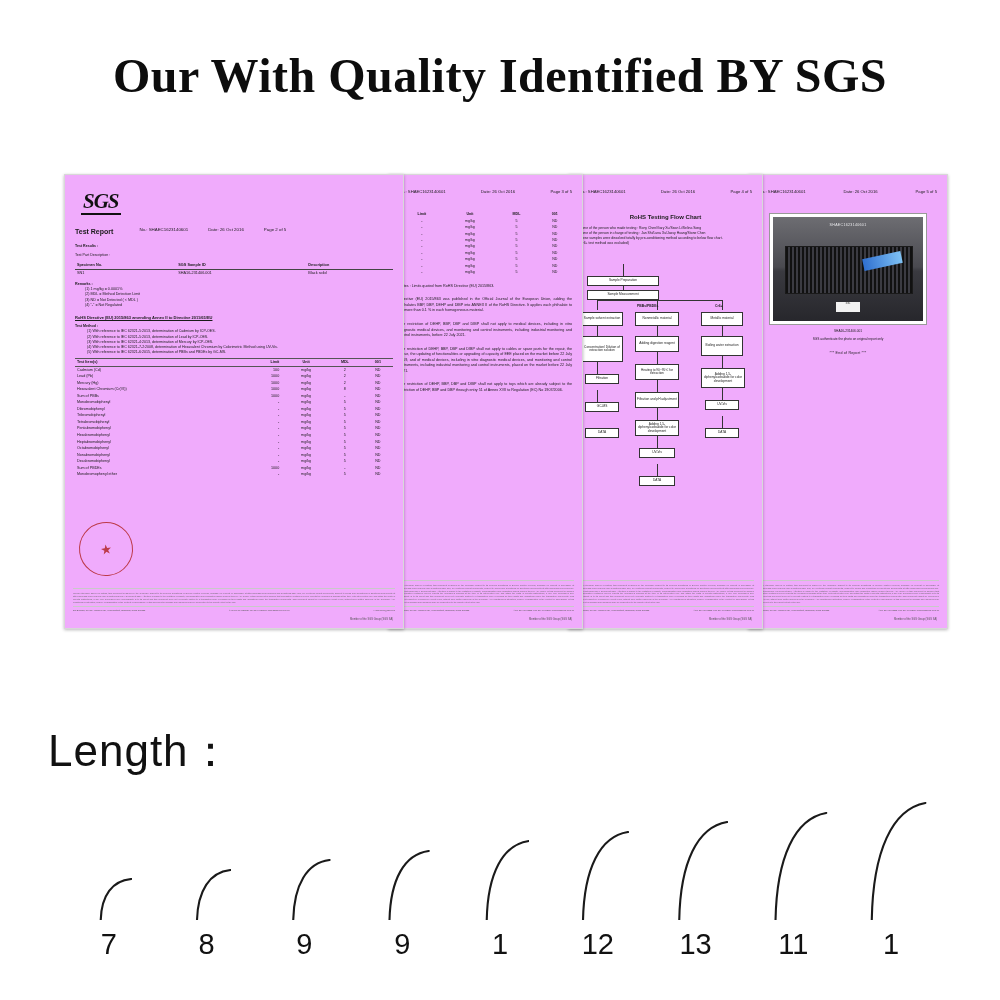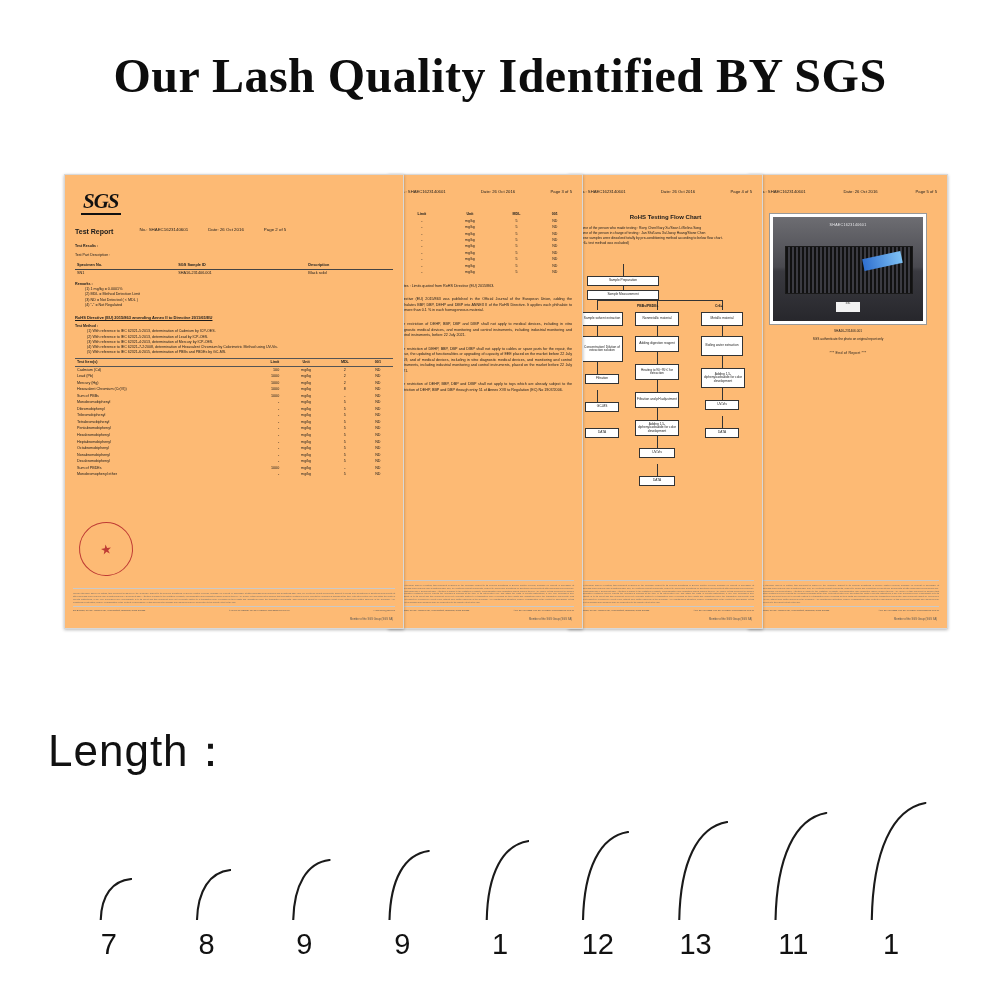--- a/index.html
+++ b/index.html
@@ -16,21 +16,21 @@
     font-family:"Liberation Serif", serif;
     font-weight:bold;font-size:48px;letter-spacing:.5px;color:#0d0d0d;
     white-space:nowrap;
   }
 
   
   .certs{
     position:absolute;left:58px;top:160px;width:900px;height:480px;
   }
   .cert{
-    position:absolute;top:0;background:#fdba74;
+    position:absolute;top:0;background:#f0abfc;
     border:1px solid #d8d8d8;
     box-shadow:0 1px 3px rgba(0,0,0,.28);
     overflow:hidden;
     font-size:3.6px;line-height:1.45;color:#1a1a1a;
     padding:14px 10px 8px 10px;
     box-sizing:border-box;
   }
   .cert.c1{left:6px;  top:14px; width:340px;height:455px;z-index:5;}
   .cert.c2{left:330px;top:14px; width:195px;height:455px;z-index:4;}
   .cert.c3{left:510px;top:14px; width:195px;height:455px;z-index:3;}
@@ -155,21 +155,21 @@
     position:absolute;top:0;text-align:center;
     font-family:"Liberation Sans", sans-serif;
     font-size:29px;color:#111;
   }
 </style>
 </head>
 <body>
 
 <div class="page">
 
-  <div class="headline">Our Lash Quality Identified BY SGS</div>
+  <div class="headline">Our With Quality Identified BY SGS</div>
 
   <div class="certs">
 
     <div class="cert c1">
       <div class="sgs-logo-wrap">
         <span class="sgs-logo">SGS</span>
       </div>
 
       <div class="title-row">
         <span>Test Report</span>

